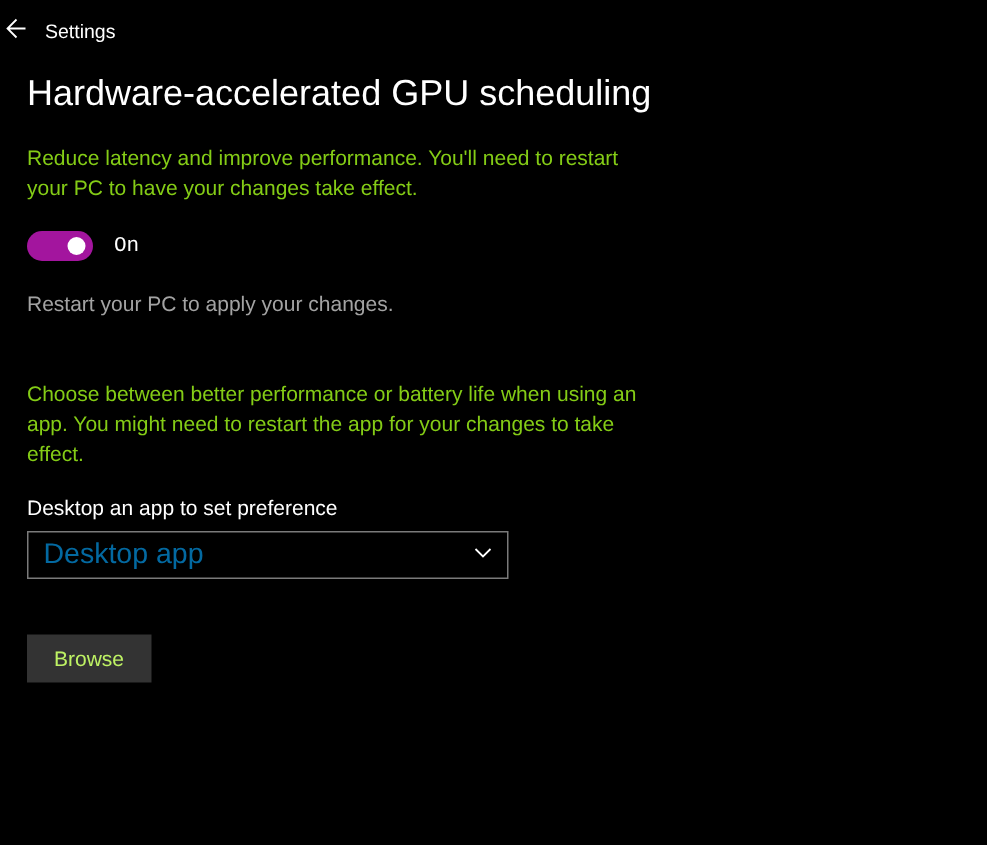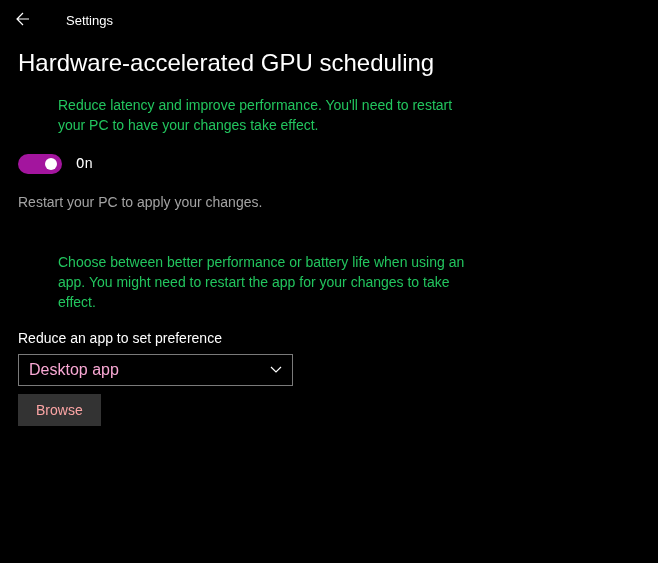--- a/index.html
+++ b/index.html
@@ -11,22 +11,22 @@
       background: #000000;
       color: #ffffff;
       font-family: "Segoe UI", -apple-system, sans-serif;
       width: 658px;
       height: 563px;
       overflow: hidden;
     }
     .header {
       display: flex;
       align-items: center;
-      padding: 8px 12px;
-      gap: 32px;
+      padding: 8px 0;
+      gap: 8px;
     }
     .back-arrow {
       font-size: 14px;
       color: #ffffff;
       cursor: pointer;
       padding: 4px;
     }
     .header-title {
       font-size: 13px;
       font-weight: 400;
@@ -51,24 +51,23 @@
       letter-spacing: 0.2px;
     }
     .section-title {
       font-size: 24px;
       font-weight: 400;
       margin-bottom: 18px;
     }
     .body-text {
       font-size: 14px;
       line-height: 1.45;
-      color: #22c55e;
+      color: #84cc16;
       max-width: 420px;
       margin-bottom: 18px;
-      margin-left: 40px;
     }
     .toggle-row {
       display: flex;
       align-items: center;
       gap: 14px;
       margin-bottom: 20px;
       font-family: Liberation Mono, monospace;
     }
     .toggle {
       width: 44px;
@@ -93,45 +92,46 @@
     .warning-text {
       color: #a3a3a3;
       font-size: 14px;
       margin-bottom: 42px;
     }
     .field-label {
       font-size: 14px;
       margin-bottom: 8px;
     }
     .select-box {
-      width: 275px;
+      width: 321px;
       height: 32px;
       border: 1px solid #7a7a7a;
       background: #000000;
-      color: #f9a8d4;
+      color: #0369a1;
       display: flex;
       align-items: center;
       justify-content: space-between;
       padding: 0 10px;
-      font-size: 16px;
+      font-size: 19px;
       cursor: pointer;
       margin-bottom: 8px;
     }
     .chevron {
       font-size: 11px;
     }
     .browse-btn {
       background: #333333;
       border: none;
-      color: #fca5a5;
+      color: #bef264;
       font-size: 14px;
       padding: 8px 18px;
       cursor: pointer;
       font-family: inherit;
       margin-bottom: 28px;
+      margin-top: 29px;
     }
   </style>
 </head>
 <body>
 
 <div class="header">
   <div class="back-arrow">
     <svg width="14" height="14" viewBox="0 0 14 14" fill="none">
       <path d="M7 1 L1 7 L7 13 M1 7 L13 7" stroke="#ffffff" stroke-width="1.2" fill="none"></path>
     </svg>
@@ -148,21 +148,21 @@
     <div class="toggle">
       <div class="toggle-knob"></div>
     </div>
     <span class="toggle-label">On</span>
   </div>
 
   <p class="warning-text">Restart your PC to apply your changes.</p>
 
   <p class="body-text">Choose between better performance or battery life when using an app. You might need to restart the app for your changes to take effect.</p>
 
-  <div class="field-label">Reduce an app to set preference</div>
+  <div class="field-label">Desktop an app to set preference</div>
   <div class="select-box">
     <span>Desktop app</span>
     <span class="chevron">
       <svg width="12" height="8" viewBox="0 0 12 8" fill="none">
         <path d="M1 1 L6 6 L11 1" stroke="#ffffff" stroke-width="1.2" fill="none"></path>
       </svg>
     </span>
   </div>
 
   <button class="browse-btn">Browse</button>

